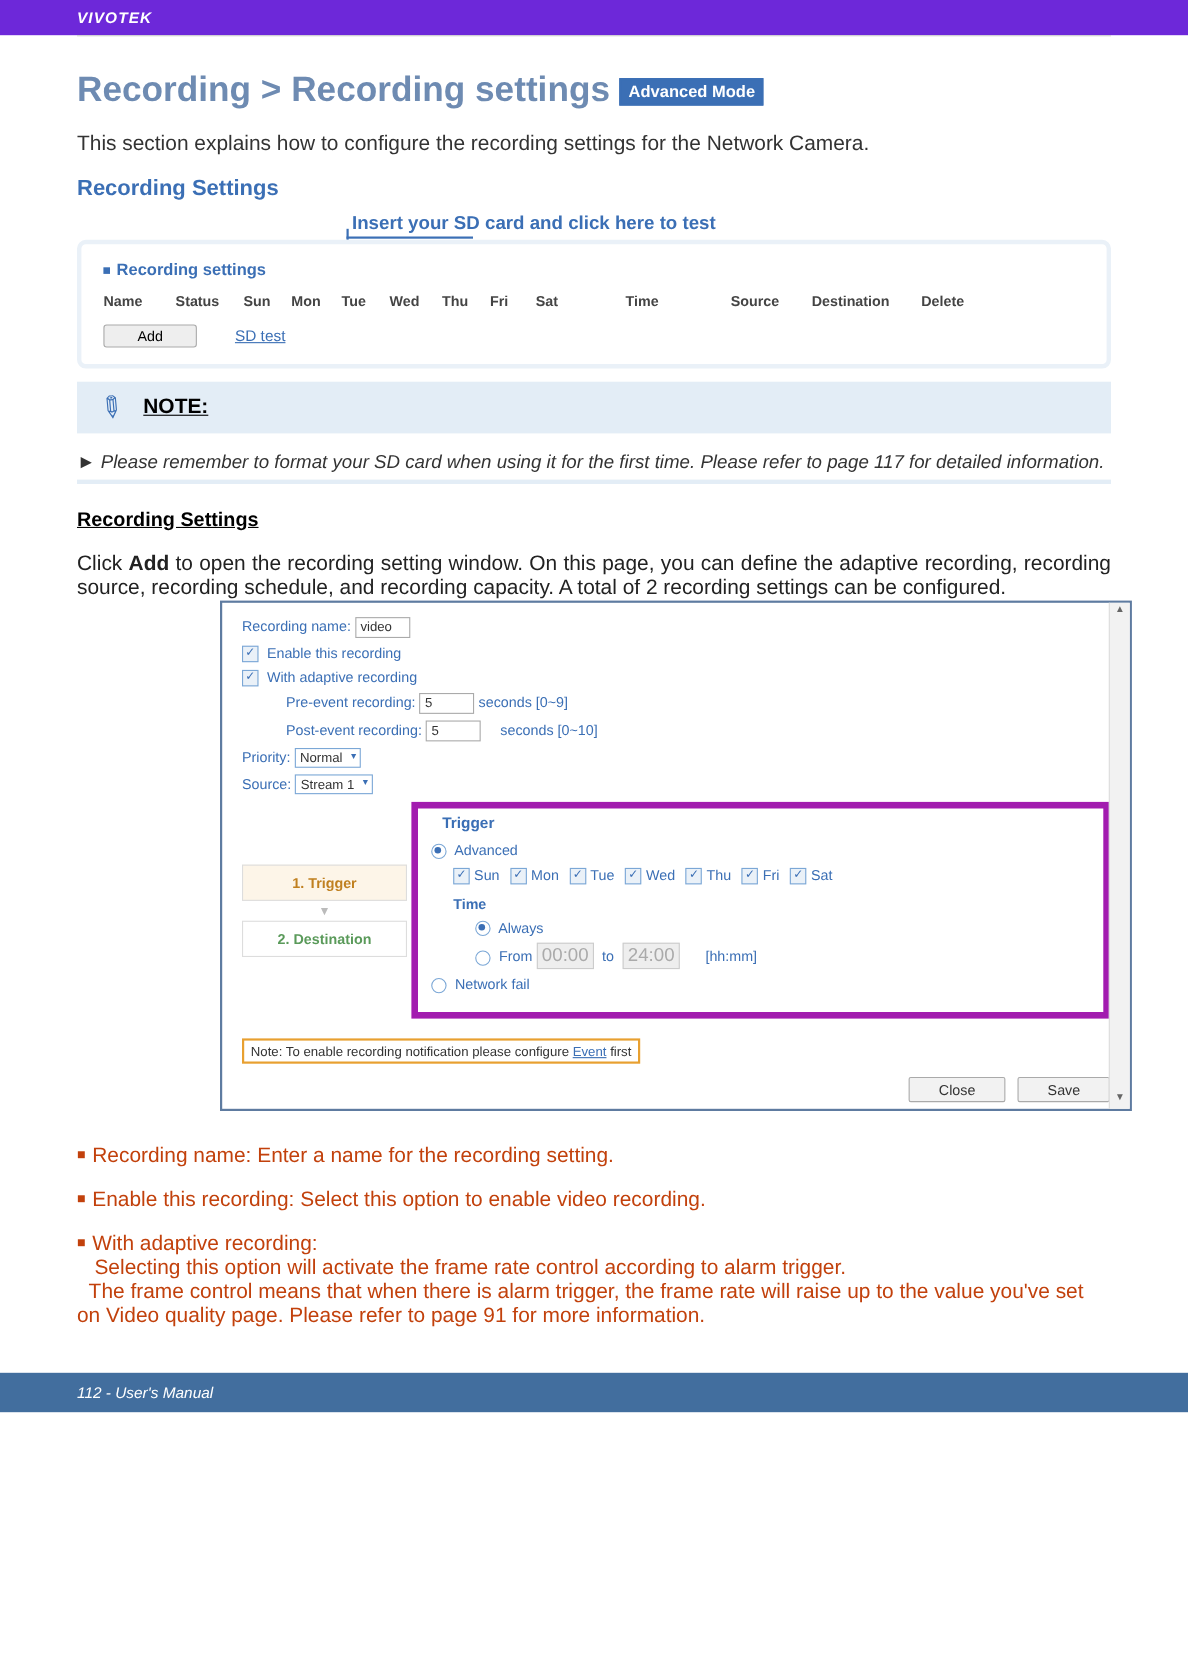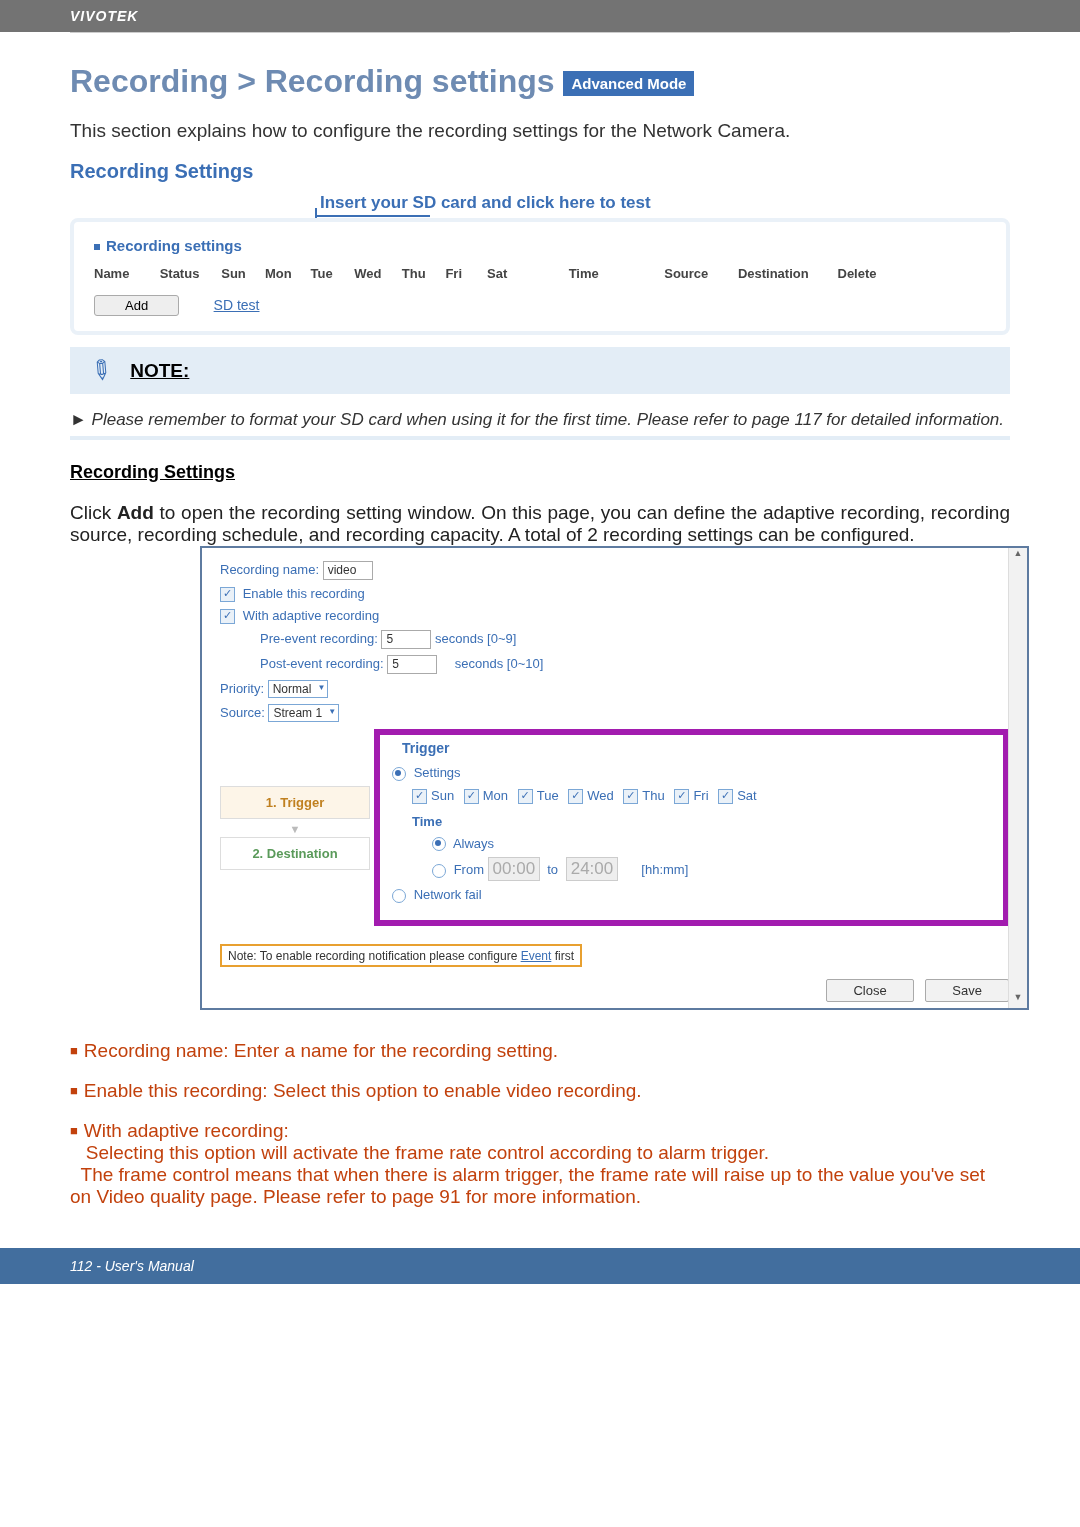--- a/index.html
+++ b/index.html
@@ -1,17 +1,17 @@
 <!DOCTYPE html>
 <html><head>
 <meta charset="utf-8">
 <style>
 body{margin:0;font-family:Arial,Helvetica,sans-serif;background:#fff;width:1080px}
 .page{padding:0}
-.hdr-bar{background:#737373;color:#fff;font-size:14px;font-style:italic;font-weight:bold;padding:8px 0 8px 70px;letter-spacing:1px}
+.hdr-bar{background:#6d28d9;color:#fff;font-size:14px;font-style:italic;font-weight:bold;padding:8px 0 8px 70px;letter-spacing:1px}
 .hdr-line{border-bottom:1px solid #ccc;margin:0 70px 30px}
 .content{padding:0 70px}
 h1.title{font-size:32px;color:#6e8bb2;font-weight:bold;margin:30px 0 20px}
 .badge{display:inline-block;background:#3b6fb5;color:#fff;border:2px solid #3b6fb5;font-size:15px;padding:2px 6px;vertical-align:middle}
 .intro{font-size:19px;color:#333;margin:0 0 18px}
 h2.sub{font-size:20px;color:#3b6fb5;font-weight:bold;margin:10px 0}
 .insert-label{color:#3b6fb5;font-size:17px;font-weight:bold;margin:10px 0 5px 250px}
 .settings-panel{border:4px solid #eaf1f8;border-radius:8px;padding:15px 20px;margin-bottom:12px;position:relative}
 .panel-title{color:#3b6fb5;font-size:15px;font-weight:bold;margin-bottom:12px}
 .panel-title::before{content:"";display:inline-block;width:6px;height:6px;background:#3b6fb5;margin-right:6px;vertical-align:middle}
@@ -164,21 +164,21 @@
         <div class="wizard-col">
           <div class="wizard-nav">
             <div class="wizard-box active">1. Trigger</div>
             <div class="arrow-dn">▼</div>
             <div class="wizard-box inactive">2. Destination</div>
           </div>
           <div class="trig-panel">
             <div class="trig-title">Trigger</div>
             <div class="d-row">
               <span class="rad on"></span>
-              <span class="blue">Settings</span>
+              <span class="blue">Advanced</span>
             </div>
             <div class="day-row blue">
               <span class="chk">✓</span><span>Sun</span>
               <span class="chk" style="margin-left:6px">✓</span><span>Mon</span>
               <span class="chk" style="margin-left:6px">✓</span><span>Tue</span>
               <span class="chk" style="margin-left:6px">✓</span><span>Wed</span>
               <span class="chk" style="margin-left:6px">✓</span><span>Thu</span>
               <span class="chk" style="margin-left:6px">✓</span><span>Fri</span>
               <span class="chk" style="margin-left:6px">✓</span><span>Sat</span>
             </div>

